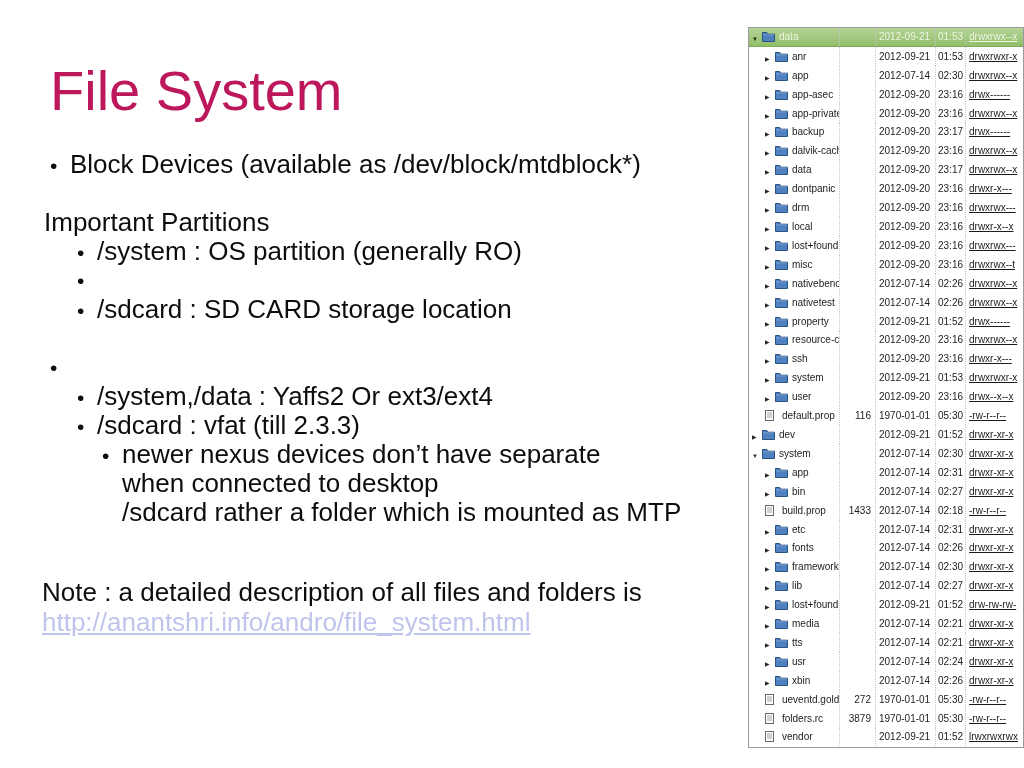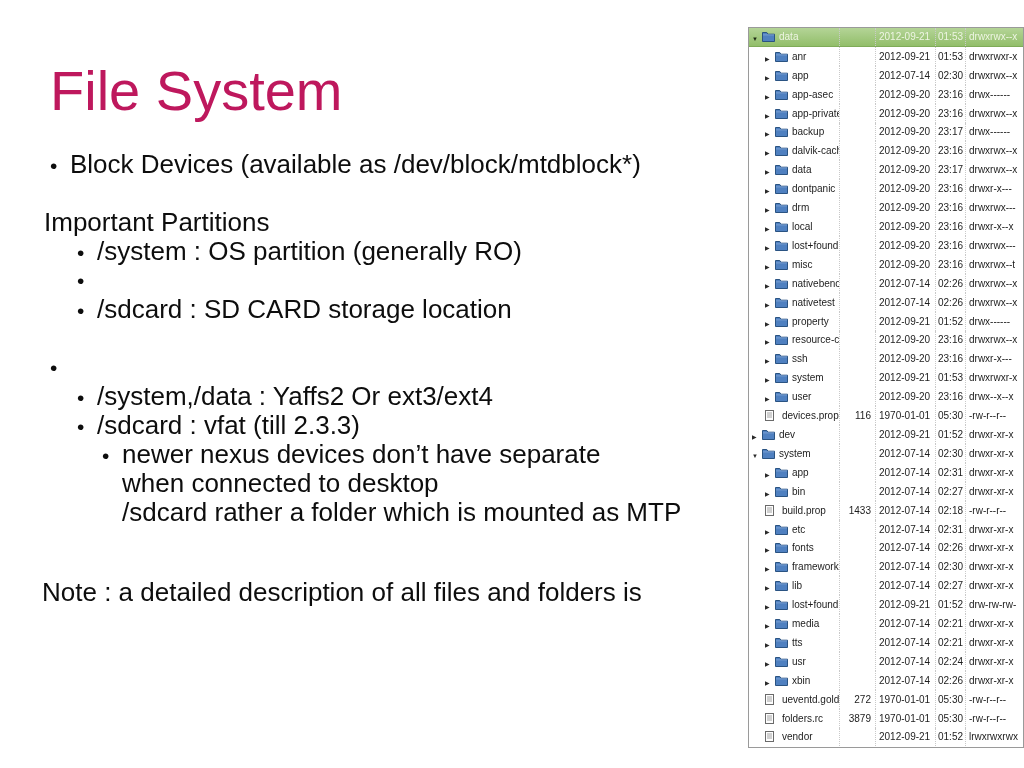--- a/index.html
+++ b/index.html
@@ -28,21 +28,21 @@
   .tree { flex:1 1 auto; min-width:0; display:flex; align-items:flex-end; overflow:hidden; }
   .lvl0 .tree { padding-left:3px; }
   .lvl1 .tree { padding-left:16px; }
   .arrow { flex:0 0 10px; width:10px; font-size:6px; color:#2b2b2b; line-height:1; }
   .selected .arrow { color:#1e2a14; }
   .ficon { flex:0 0 13px; margin-right:4px; display:flex; align-items:center; }
   .nm { flex:1 1 auto; min-width:0; overflow:hidden; white-space:nowrap; }
   .sz { flex:0 0 36px; text-align:right; padding-right:4px; border-left:1px dotted #c9c9c9; align-self:stretch; display:flex; align-items:center; justify-content:flex-end; }
   .dt { flex:0 0 60px; padding-left:3px; border-left:1px dotted #c9c9c9; align-self:stretch; display:flex; align-items:center; }
   .tm { flex:0 0 30px; padding-left:2px; border-left:1px dotted #c9c9c9; align-self:stretch; display:flex; align-items:center; }
-  .pm { flex:0 0 58px; padding-left:3px; border-left:1px dotted #c9c9c9; align-self:stretch; display:flex; align-items:center; white-space:nowrap; overflow:hidden; }
+  .pm { flex:0 0 58px; padding-left:3px; border-left:1px dotted #c9c9c9; align-self:stretch; display:flex; align-items:center; white-space:nowrap; overflow:hidden;text-decoration:underline; }
 </style>
 </head>
 <body>
 
 <div class="stage">
 
   <div class="title">File System</div>
 
   <div class="content" id="content">
       <div class="line ind1">
@@ -92,20 +92,21 @@
     <span class="ltx">when connected to desktop</span>
   </div>
       <div class="line ind3 cont">
 
     <span class="ltx">/sdcard rather a folder which is mounted as MTP</span>
   </div>
     </div>
 
   <div class="noteblock">
     <div class="nline">Note : a detailed description of all files and folders is</div>
+    <a href="#" class="slidelink">http://anantshri.info/andro/file_system.html</a>
   </div>
 
   <div class="panel" id="filepanel">
       <div class="frow lvl0 selected">
     <span class="tree">
       <span class="arrow">▼</span>
       <span class="ficon icon-folder">
         <svg width="13" height="11" viewBox="0 0 13 11">
           <path d="M0.5 1.5 h4.3 l1.1 1.7 h6.6 v7.3 h-12 z" fill="#4f80c0" stroke="#2a5382" stroke-width="1"></path>
           <path d="M1 3.9 h11" stroke="#7fa4d6" stroke-width="0.9" fill="none"></path>
@@ -444,21 +445,21 @@
   </div>
       <div class="frow lvl1">
     <span class="tree">
 
       <span class="ficon icon-file">
         <svg width="9" height="11" viewBox="0 0 9 11">
           <rect x="0.5" y="0.5" width="8" height="10" fill="#fdfdfd" stroke="#6a6a6a"></rect>
           <path d="M2 3 h5 M2 5 h5 M2 7 h5" stroke="#9a9a9a" stroke-width="0.9" fill="none"></path>
         </svg>
       </span>
-      <span class="nm">devices.prop</span>
+      <span class="nm">default.prop</span>
     </span>
     <span class="sz">116</span>
     <span class="dt">1970-01-01</span>
     <span class="tm">05:30</span>
     <span class="pm">-rw-r--r--</span>
   </div>
       <div class="frow lvl0">
     <span class="tree">
       <span class="arrow">▶</span>
       <span class="ficon icon-folder">

